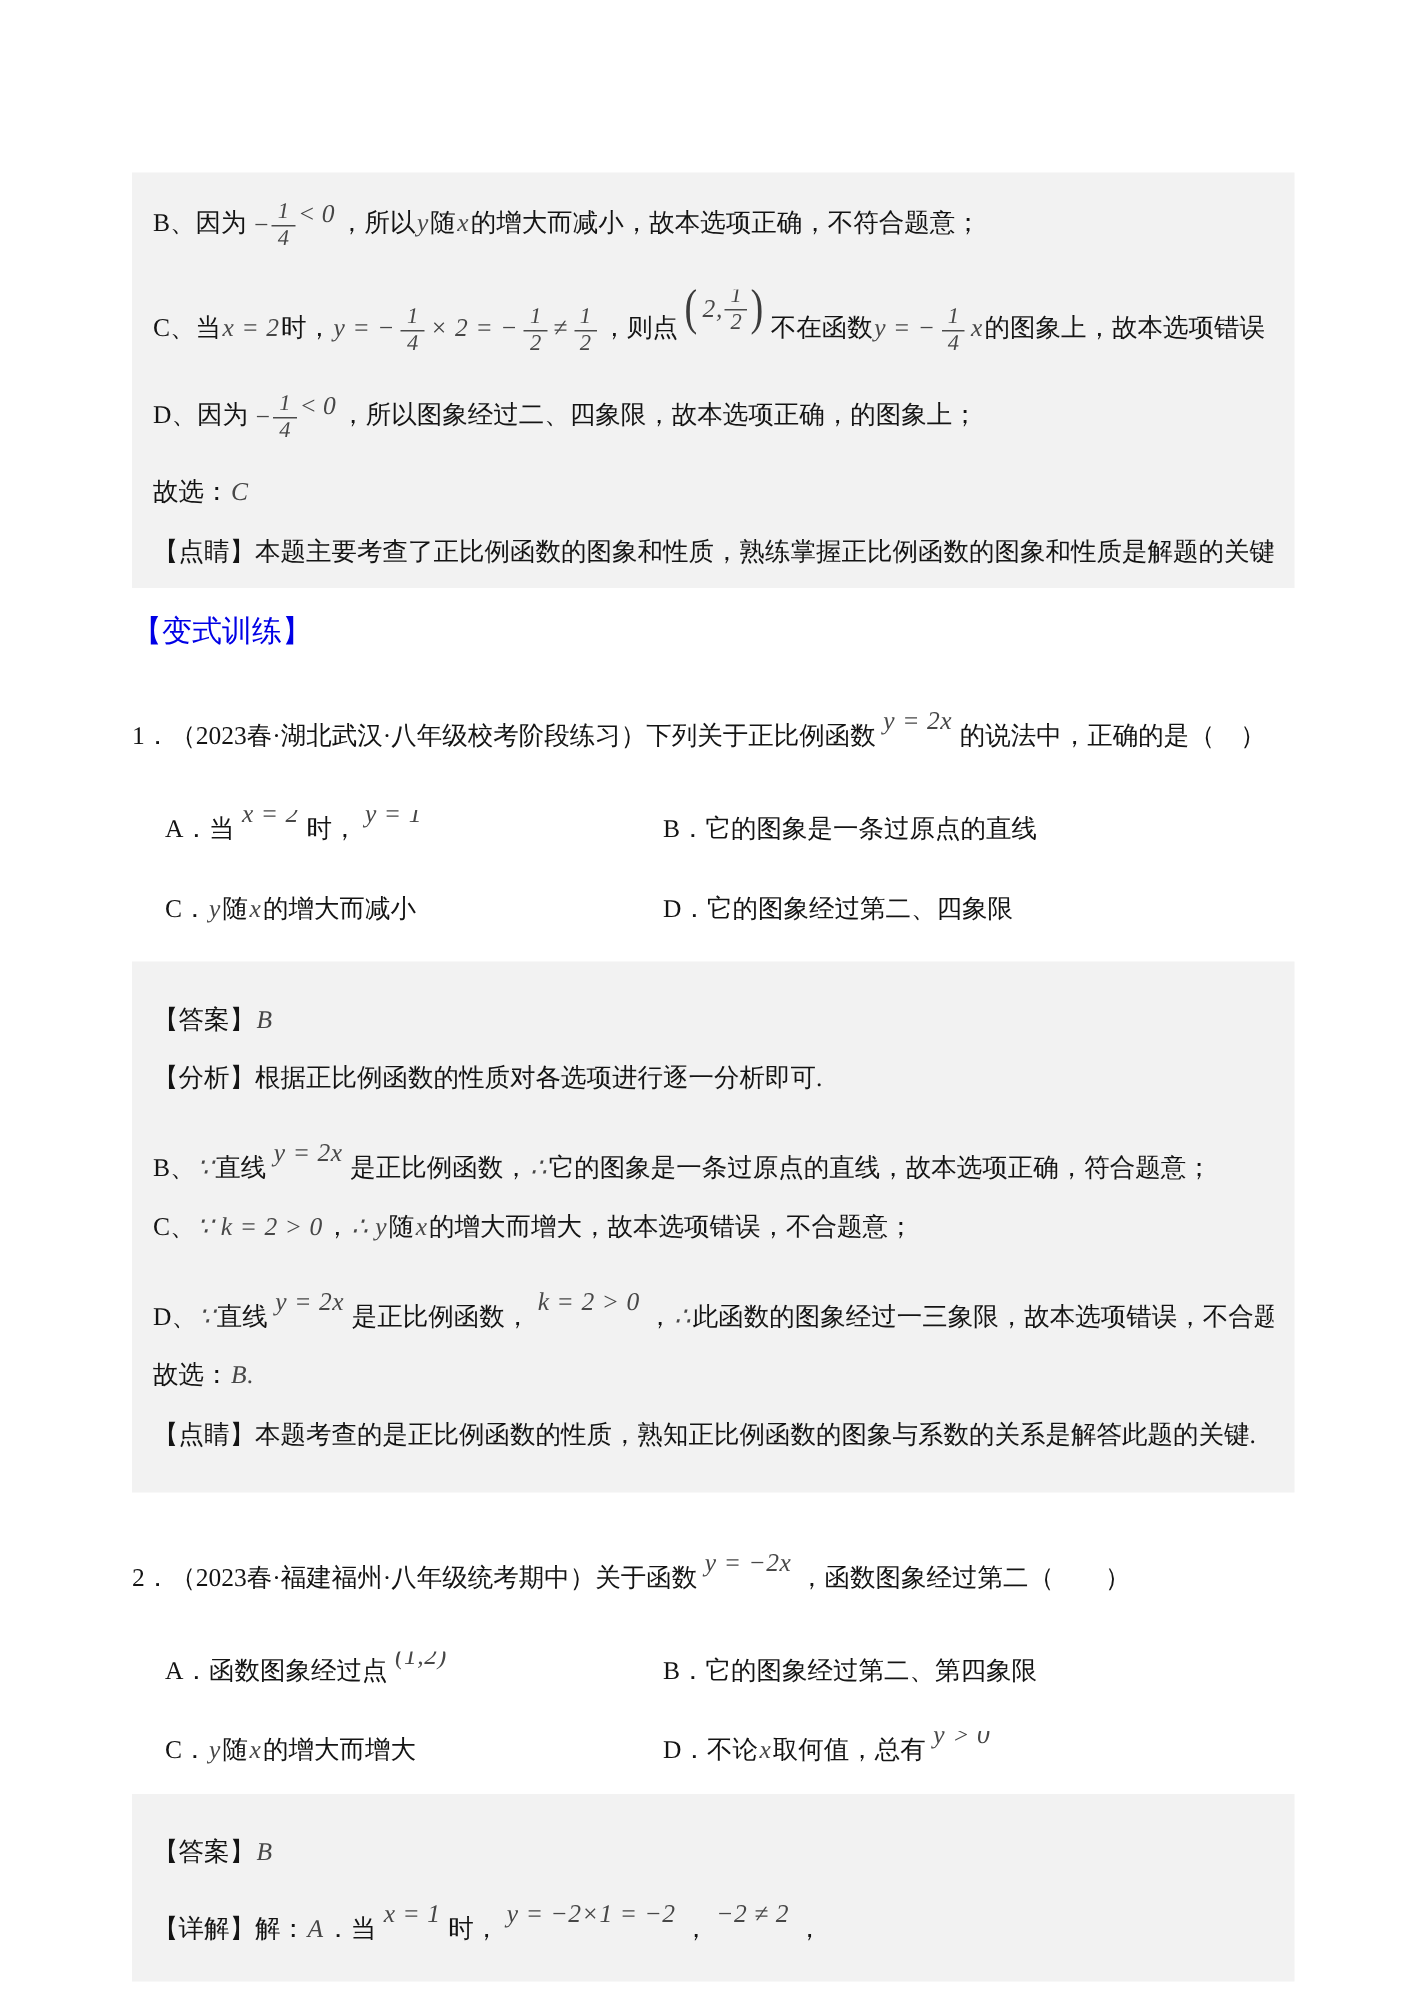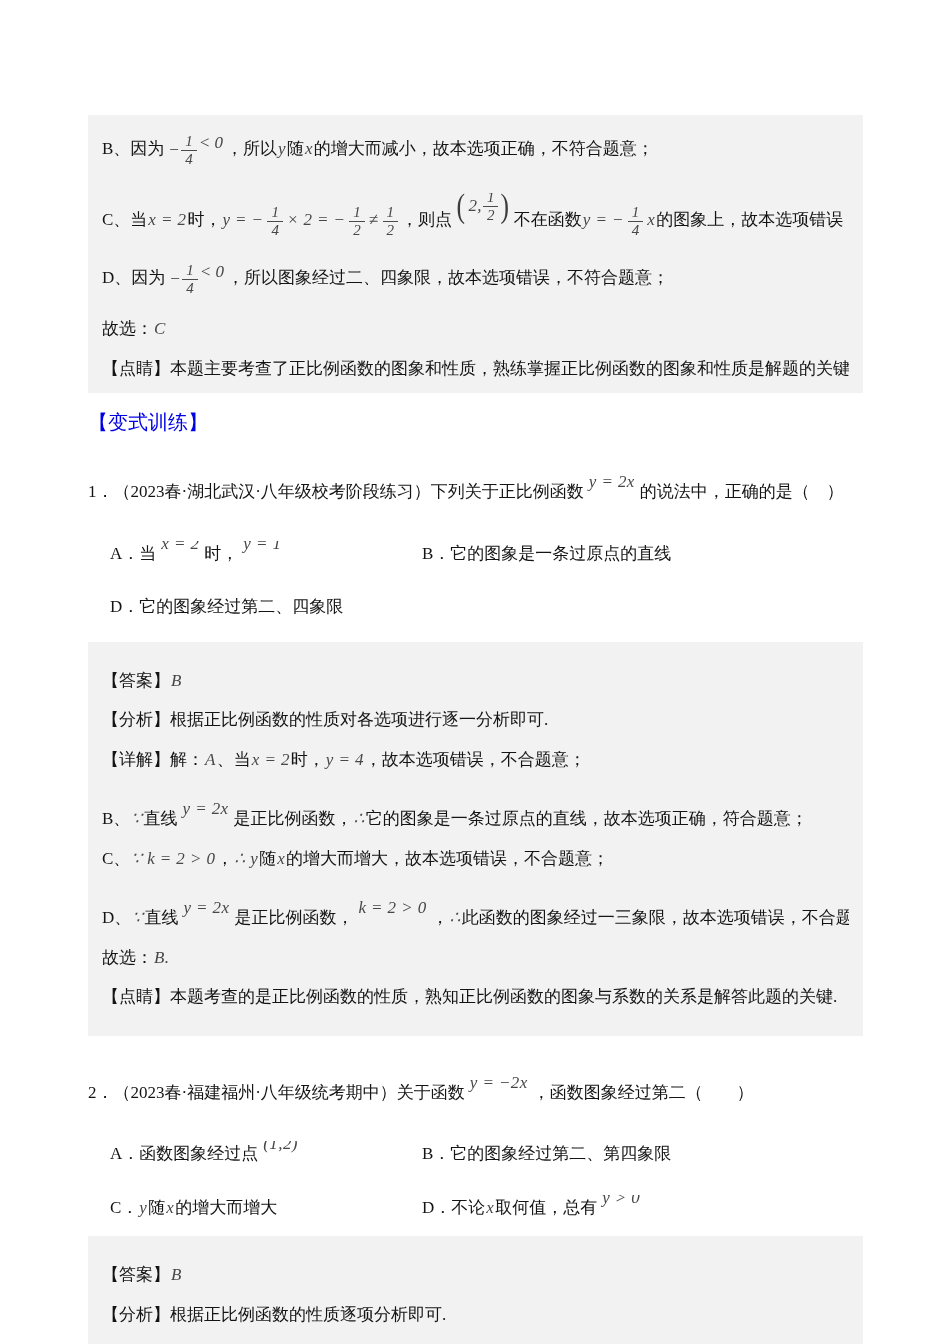--- a/index.html
+++ b/index.html
@@ -50,21 +50,21 @@
   .block1 .lb{margin:4px 0 0;}
   .block1 .lc{margin:26px 0 0;padding-top:4px;}
   .block1 .ld{margin:24px 0 0;}
   .block1 .lch{margin:20px 0 0;}
   .block1 .ln{margin:14px 0 2px;}
 
   .variation-header{margin-top:16px;font-size:20px;font-weight:normal;
      color:var(--accent-blue);font-family:"Liberation Sans",sans-serif;line-height:1.3;}
 
   .stem{margin-top:32px;padding-top:12px;}
-  .opts{display:grid;grid-template-columns:312px 1fr;padding-left:22px;}
+  .opts{display:grid;grid-template-columns:312px 1fr;padding-left:22px;gap:20px;}
   .opts.r1{margin-top:26px;padding-top:10px;}
   .opts.r2{margin-top:28px;}
 
   .block2{margin-top:22px;padding:12px 14px 12px;}
   .block2 .line{margin:14px 0;}
   .block2 .raised{padding-top:10px;margin-top:24px;}
 
   .block3{margin-top:16px;padding:12px 14px 20px;}
   .block3 .line{margin:14px 0;}
   .block3 .raised{padding-top:12px;margin-bottom:2px;}
@@ -115,57 +115,56 @@
               <span class="den">4</span>
             </span>
           </span><span class="m">x</span><span class="t">的图象上，故本选项错误，符合题意；</span></div>
       <div class="line ld"><span class="t">D、因为</span><span class="frac-wrap">
             <span class="m">−</span>
             <span class="frac">
               <span class="num">1</span>
               <span class="den">4</span>
             </span>
             <span class="sup">&lt; 0</span>
-          </span><span class="t">，所以图象经过二、四象限，故本选项错误，不符合题意；</span></div>
+          </span><span class="t">，所以图象经过二、四象限，故本选项正确，的图象上；</span></div>
       <div class="line lch"><span class="t">故选：</span><span class="m">C</span></div>
       <div class="line ln"><span class="t">【点睛】本题主要考查了正比例函数的图象和性质，熟练掌握正比例函数的图象和性质是解题的关键.</span></div>
     </div>
 
     <div class="variation-header">【变式训练】</div>
 
     <div class="line stem"><span class="t">1．（2023春·湖北武汉·八年级校考阶段练习）下列关于正比例函数</span><span class="m up">y = 2x</span><span class="t">的说法中，正确的是（　）</span></div>
     <div class="opts r1">
       <div class="line"><span class="t">A．当</span><span class="m up">x = 2</span><span class="t">时，</span><span class="m up">y = 1</span></div>
       <div class="line"><span class="t">B．它的图象是一条过原点的直线</span></div>
     </div>
     <div class="opts r2">
+      <div class="line"><span class="t">C．</span><span class="m">y</span><span class="t">随</span><span class="m">x</span><span class="t">的增大而减小</span></div>
       <div class="line"><span class="t">D．它的图象经过第二、四象限</span></div>
     </div>
 
     <div class="hl block block2">
       <div class="line"><span class="t">【答案】</span><span class="m">B</span></div>
       <div class="line"><span class="t">【分析】根据正比例函数的性质对各选项进行逐一分析即可.</span></div>
-      <div class="line"><span class="t">【详解】解：</span><span class="m">A</span><span class="t">、当</span><span class="m">x = 2</span><span class="t">时，</span><span class="m">y = 4</span><span class="t">，故本选项错误，不合题意；</span></div>
       <div class="line raised"><span class="t">B、</span><span class="m">∵</span><span class="t">直线</span><span class="m up">y = 2x</span><span class="t">是正比例函数，</span><span class="m">∴</span><span class="t">它的图象是一条过原点的直线，故本选项正确，符合题意；</span></div>
       <div class="line"><span class="t">C、</span><span class="m">∵ k = 2 &gt; 0</span><span class="t">，</span><span class="m">∴ y</span><span class="t">随</span><span class="m">x</span><span class="t">的增大而增大，故本选项错误，不合题意；</span></div>
       <div class="line raised"><span class="t">D、</span><span class="m">∵</span><span class="t">直线</span><span class="m up">y = 2x</span><span class="t">是正比例函数，</span><span class="m up">k = 2 &gt; 0</span><span class="t">，</span><span class="m">∴</span><span class="t">此函数的图象经过一三象限，故本选项错误，不合题意.</span></div>
       <div class="line"><span class="t">故选：</span><span class="m">B.</span></div>
       <div class="line"><span class="t">【点睛】本题考查的是正比例函数的性质，熟知正比例函数的图象与系数的关系是解答此题的关键.</span></div>
     </div>
 
     <div class="line stem"><span class="t">2．（2023春·福建福州·八年级统考期中）关于函数</span><span class="m up">y = −2x</span><span class="t">，函数图象经过第二（　　）</span></div>
     <div class="opts r1">
       <div class="line"><span class="t">A．函数图象经过点</span><span class="m up">(1,2)</span></div>
       <div class="line"><span class="t">B．它的图象经过第二、第四象限</span></div>
     </div>
     <div class="opts r2">
       <div class="line"><span class="t">C．</span><span class="m">y</span><span class="t">随</span><span class="m">x</span><span class="t">的增大而增大</span></div>
       <div class="line"><span class="t">D．不论</span><span class="m">x</span><span class="t">取何值，总有</span><span class="m up">y &gt; 0</span></div>
     </div>
 
     <div class="hl block block3">
       <div class="line"><span class="t">【答案】</span><span class="m">B</span></div>
-      <div class="line"><span class="t">【分析】根据正比例函数的性质逐项分析即可.</span></div>
       <div class="line raised"><span class="t">【详解】解：</span><span class="m">A</span><span class="t">．当</span><span class="m up">x = 1</span><span class="t">时，</span><span class="m up">y = −2×1 = −2</span><span class="t">，</span><span class="m up">−2 ≠ 2</span><span class="t">，</span></div>
     </div>
 
   </div>
 </div>
 
 </body></html>

